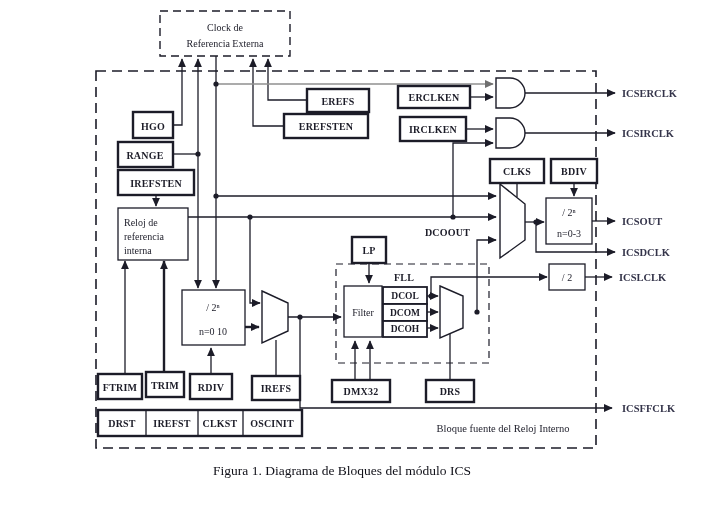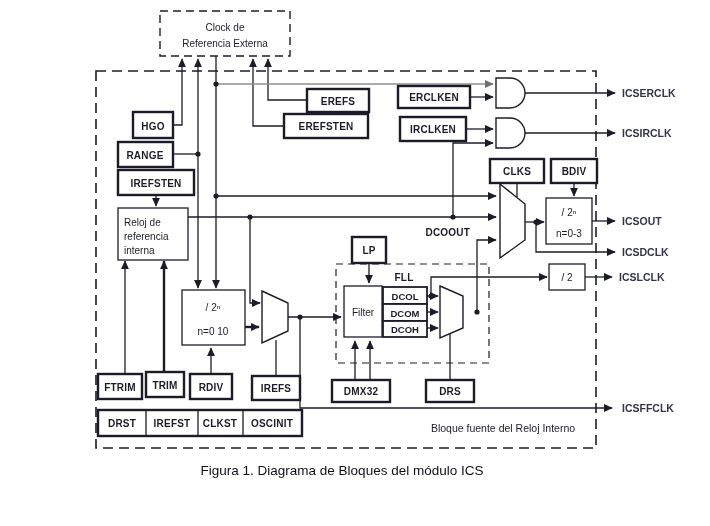--- a/index.html
+++ b/index.html
@@ -1,17 +1,17 @@
 <!DOCTYPE html>
 <html><head>
 <meta charset="utf-8">
 <style>
   html,body{margin:0;padding:0;background:#ffffff;}
   .stage{position:relative;width:678px;height:526px;background:#ffffff;overflow:hidden;
-         font-family:Liberation Sans, sans-serif;}
+         font-family:Liberation Serif, serif;}
   svg{position:absolute;left:0;top:0;}
   svg text{fill:#1c1c28;}
   .boxlabel{font-size:10px;font-weight:600;letter-spacing:.2px;}
   .blocktext{font-size:10px;font-weight:400;}
   .outlabel{font-size:10.5px;font-weight:600;fill:#34344a;}
   .small{font-size:9.5px;font-weight:600;}
   .caption{font-size:13.5px;fill:#101018;}
   .wire{fill:none;stroke:#1c1c28;stroke-width:1.3;}
   .wire-thick{fill:none;stroke:#1c1c28;stroke-width:2.4;}
   .wire-gray{fill:none;stroke:#8f8f8f;stroke-width:1.4;}

